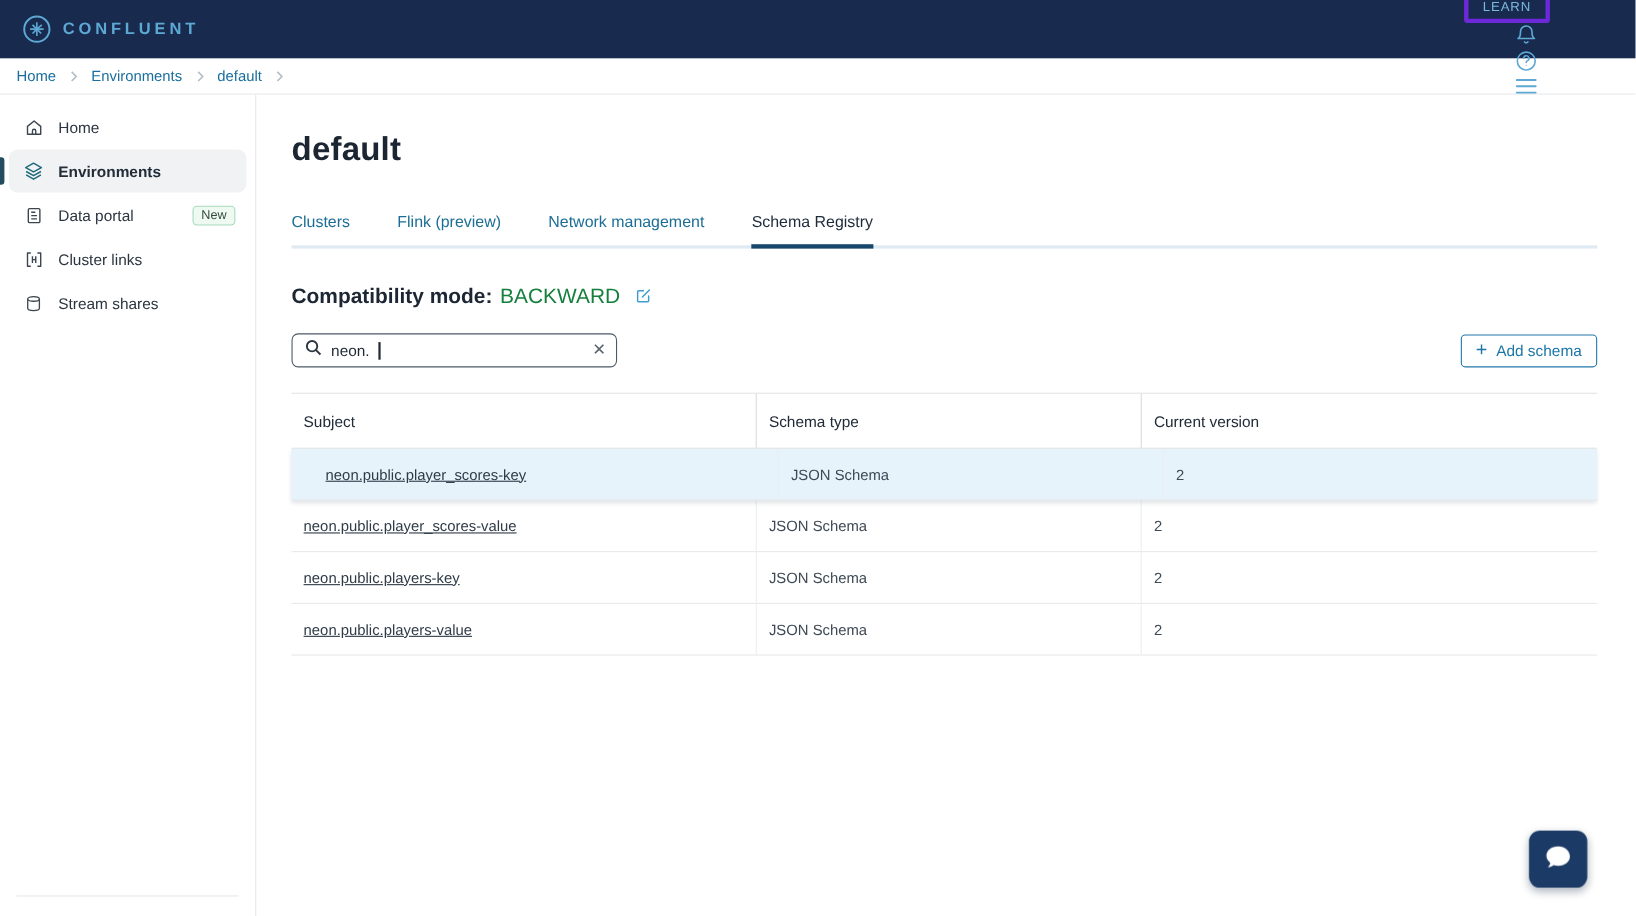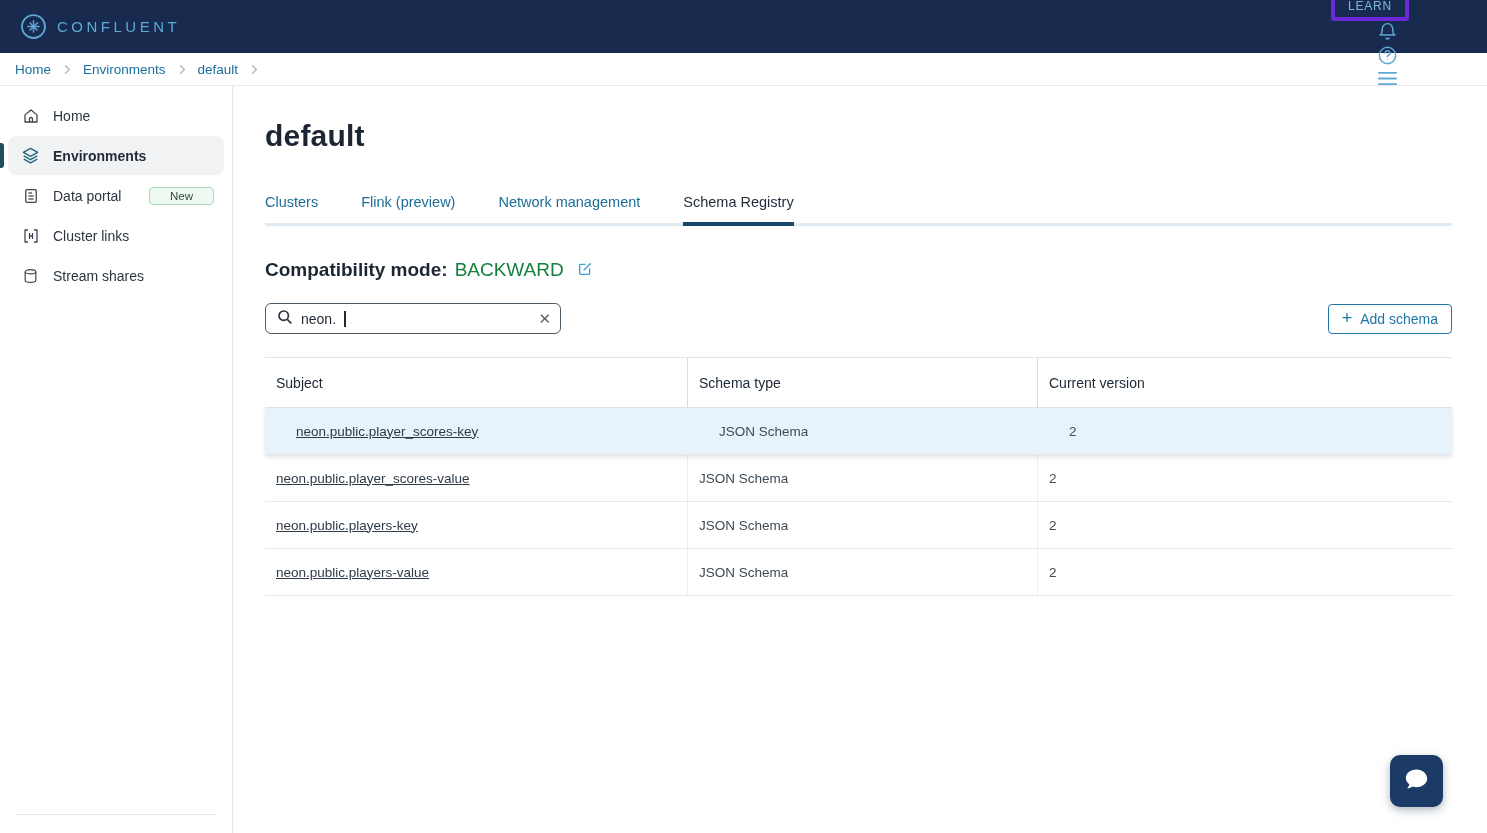--- a/index.html
+++ b/index.html
@@ -3,21 +3,21 @@
 <meta charset="utf-8">
 <style>
   * { margin:0; padding:0; box-sizing:border-box; }
   html,body { width:1487px; height:833px; overflow:hidden; background:#fff;
     font-family:"Liberation Sans", sans-serif; color:#1e2a38; }
 
   
   .topnav { height:53px; background:#182a4e; display:flex; align-items:center; padding:0 34px 0 20px; }
   .brand { display:flex; align-items:center; gap:10px; cursor:pointer; }
   .brand svg { display:block; }
-  .brand-name { color:#5da9d4; font-size:15px; letter-spacing:3.5px; font-weight:400; }
+  .brand-name { color:#5da9d4; font-size:15px; letter-spacing:3.5px; font-weight:700; }
   .nav-right { margin-left:auto; display:flex; align-items:center;flex-direction:column; }
   .nav-search { display:flex; align-items:center; gap:8px; width:178px; height:29px;
     border:1px solid #35618b; border-radius:4px; padding:0 10px; }
   .nav-search input { flex:1; min-width:0; background:transparent; border:none; outline:none;
     color:#c7d3e2; font-size:13.5px; font-family:inherit; }
   .nav-search input::placeholder { color:#8b9bb2; }
   .learn-btn { margin-left:12px; height:29px; padding:0 13px; background:transparent;
     border:4px solid #6d28d9; border-radius:3px; color:#79b9dd; font-size:12px;
     letter-spacing:.8px; font-family:inherit; cursor:pointer; }
   .nav-icon { margin-left:46px; background:none; border:none; cursor:pointer; display:flex; align-items:center; }
@@ -33,21 +33,21 @@
   .sidebar { width:233px; border-right:1px solid #e4e6e8; display:flex; flex-direction:column; padding-top:10px; position:relative; }
   .side-item { position:relative; display:flex; align-items:center; gap:13px; height:39px;
     margin:0 8px 1px 8px; padding-left:13px; border-radius:8px; font-size:14px; color:#2b3540; cursor:pointer; }
   .side-item .lbl { flex:1; }
   .side-item.active { background:#f1f2f4; font-weight:600; color:#222d38; }
   .side-item.active::before { content:""; position:absolute; left:-8px; top:7px; width:4px; height:25px;
     border-radius:0 3px 3px 0; background:#234c5e; }
   .side-icon { width:19px; height:19px; display:flex; align-items:center; justify-content:center; color:#3c4650; }
   .side-item.active .side-icon { color:#1e6a7a; }
   .badge-new { font-size:11.5px; color:#33493d; background:#eef9f2; border:1px solid #a7dabb;
-    border-radius:4px; padding:2px 20px; margin-right:10px; }
+    border-radius:4px; padding:2px 7px; margin-right:10px; }
   .side-spacer { flex:1; }
   .side-divider { height:1px; background:#e6e8ea; margin:0 15px 18px 15px; }
   .support-item { margin-bottom:14px; }
 
   
   .main { flex:1; padding:0 35px 0 32px; }
   .page-title { margin-top:33px; font-size:30px; font-weight:700; color:#1c2532; letter-spacing:.2px; }
 
   .tabs-wrap { margin-top:41px; position:relative; border-bottom:3px solid #e0eaf2; }
   .tabs { display:flex; gap:43px; }

